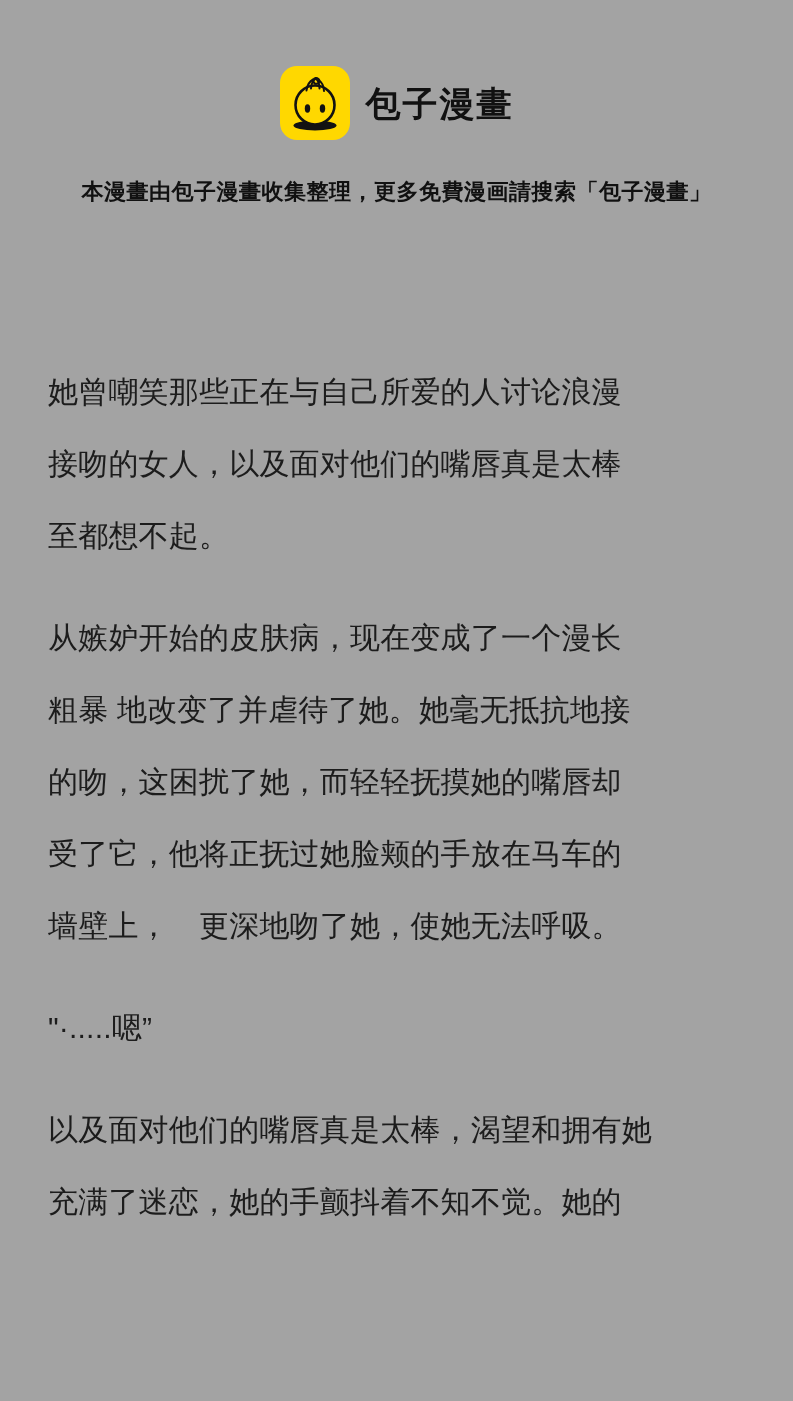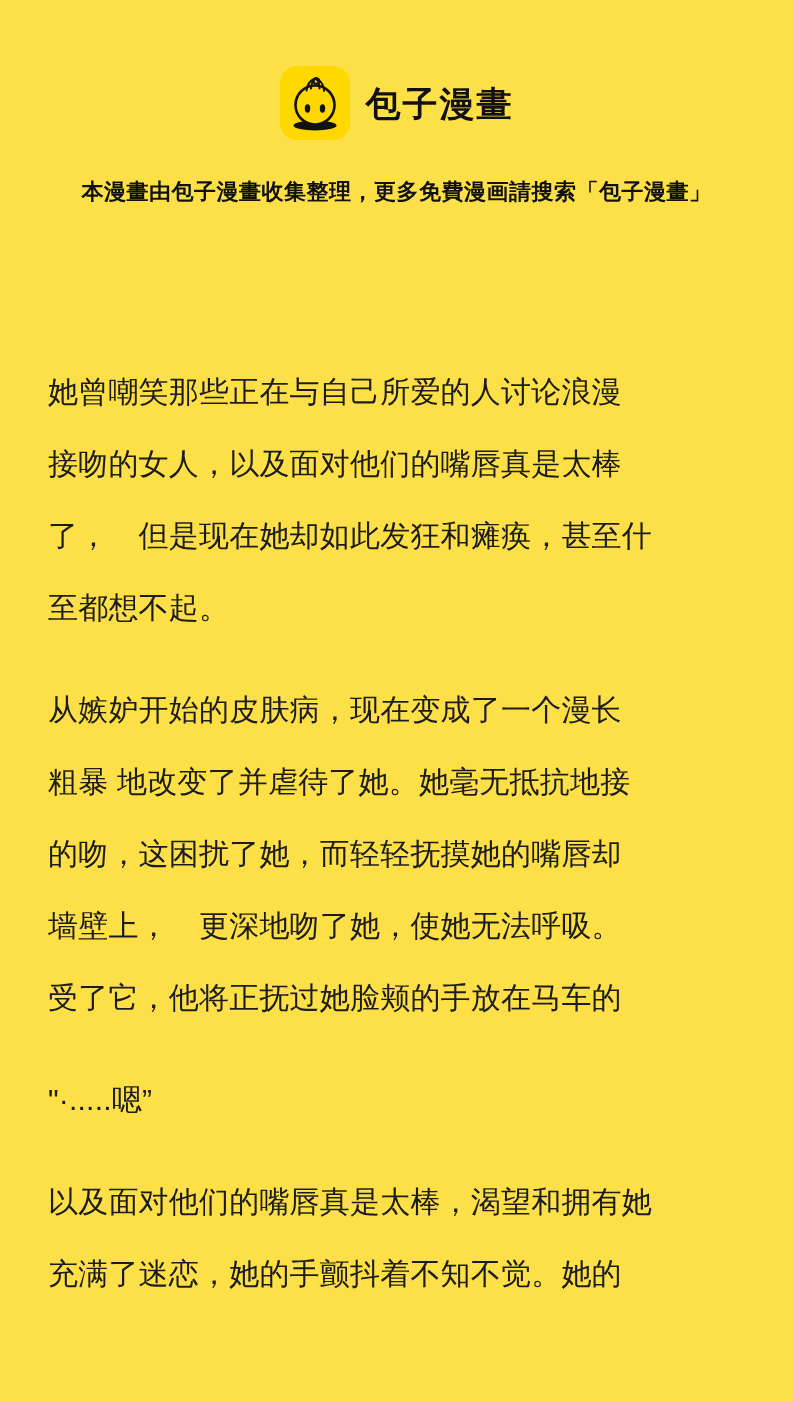--- a/index.html
+++ b/index.html
@@ -5,21 +5,21 @@
   html, body {
     margin: 0;
     padding: 0;
     background: #ffffff;
     font-family: "Liberation Sans", "DejaVu Sans", sans-serif;
   }
   .page {
     position: relative;
     width: 793px;
     height: 1401px;
-    background: #fde047;
+    background: #a3a3a3;
     overflow: hidden;
   }
   .header {
     display: flex;
     justify-content: center;
     align-items: center;
     gap: 16px;
     padding-top: 66px;
   }
   .logo-box {
@@ -83,29 +83,28 @@
     </div>
     <div class="site-title">包子漫畫</div>
   </div>
 
   <div class="notice">本漫畫由包子漫畫收集整理，更多免費漫画請搜索「包子漫畫」</div>
 
   <div class="content">
       <div class="paragraph">
         <div class="line">她曾嘲笑那些正在与自己所爱的人讨论浪漫</div>
         <div class="line">接吻的女人，以及面对他们的嘴唇真是太棒</div>
-        <div class="line">了，　但是现在她却如此发狂和瘫痪，甚至什</div>
         <div class="line">至都想不起。</div>
       </div>
       <div class="paragraph">
         <div class="line">从嫉妒开始的皮肤病，现在变成了一个漫长</div>
         <div class="line">粗暴 地改变了并虐待了她。她毫无抵抗地接</div>
         <div class="line">的吻，这困扰了她，而轻轻抚摸她的嘴唇却</div>
+        <div class="line">受了它，他将正抚过她脸颊的手放在马车的</div>
         <div class="line">墙壁上，　更深地吻了她，使她无法呼吸。</div>
-        <div class="line">受了它，他将正抚过她脸颊的手放在马车的</div>
       </div>
       <div class="paragraph">
         <div class="line">"·.....嗯”</div>
       </div>
       <div class="paragraph">
         <div class="line">以及面对他们的嘴唇真是太棒，渴望和拥有她</div>
         <div class="line">充满了迷恋，她的手颤抖着不知不觉。她的</div>
       </div>
     </div>
 

